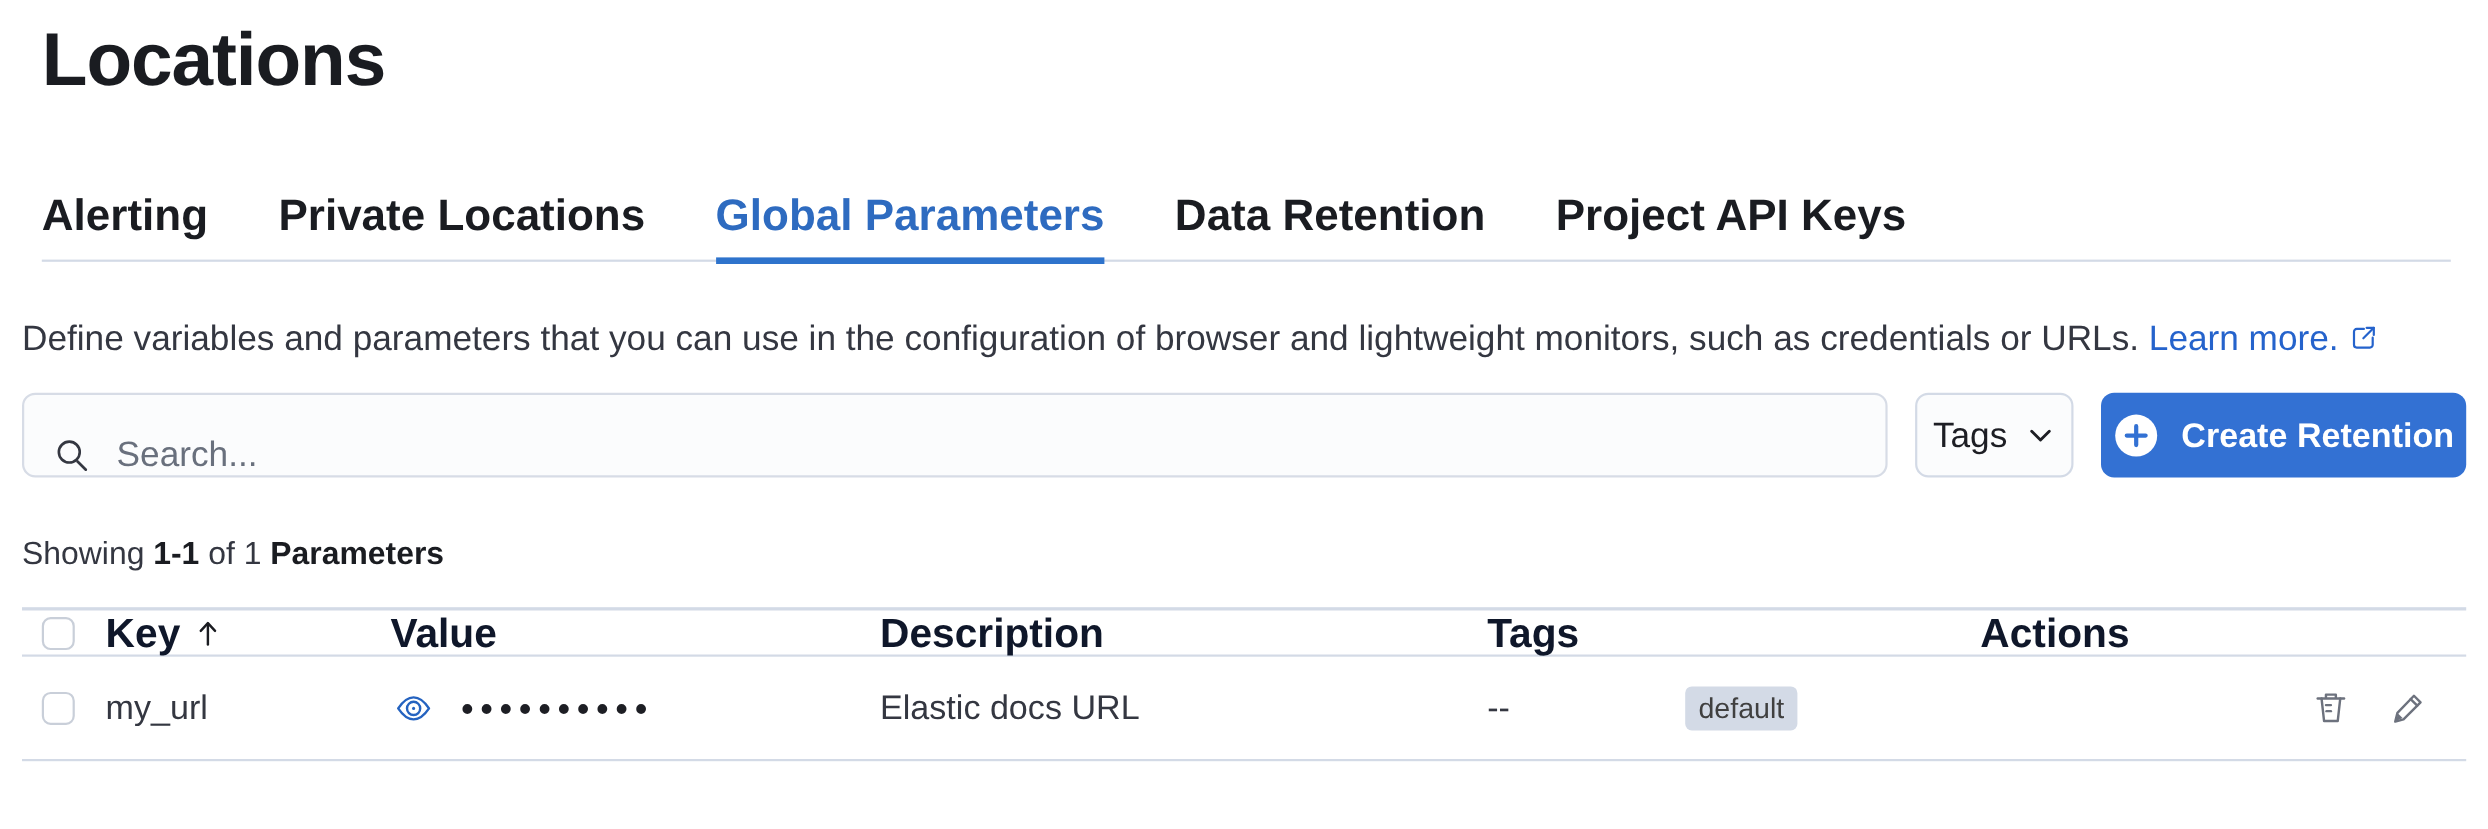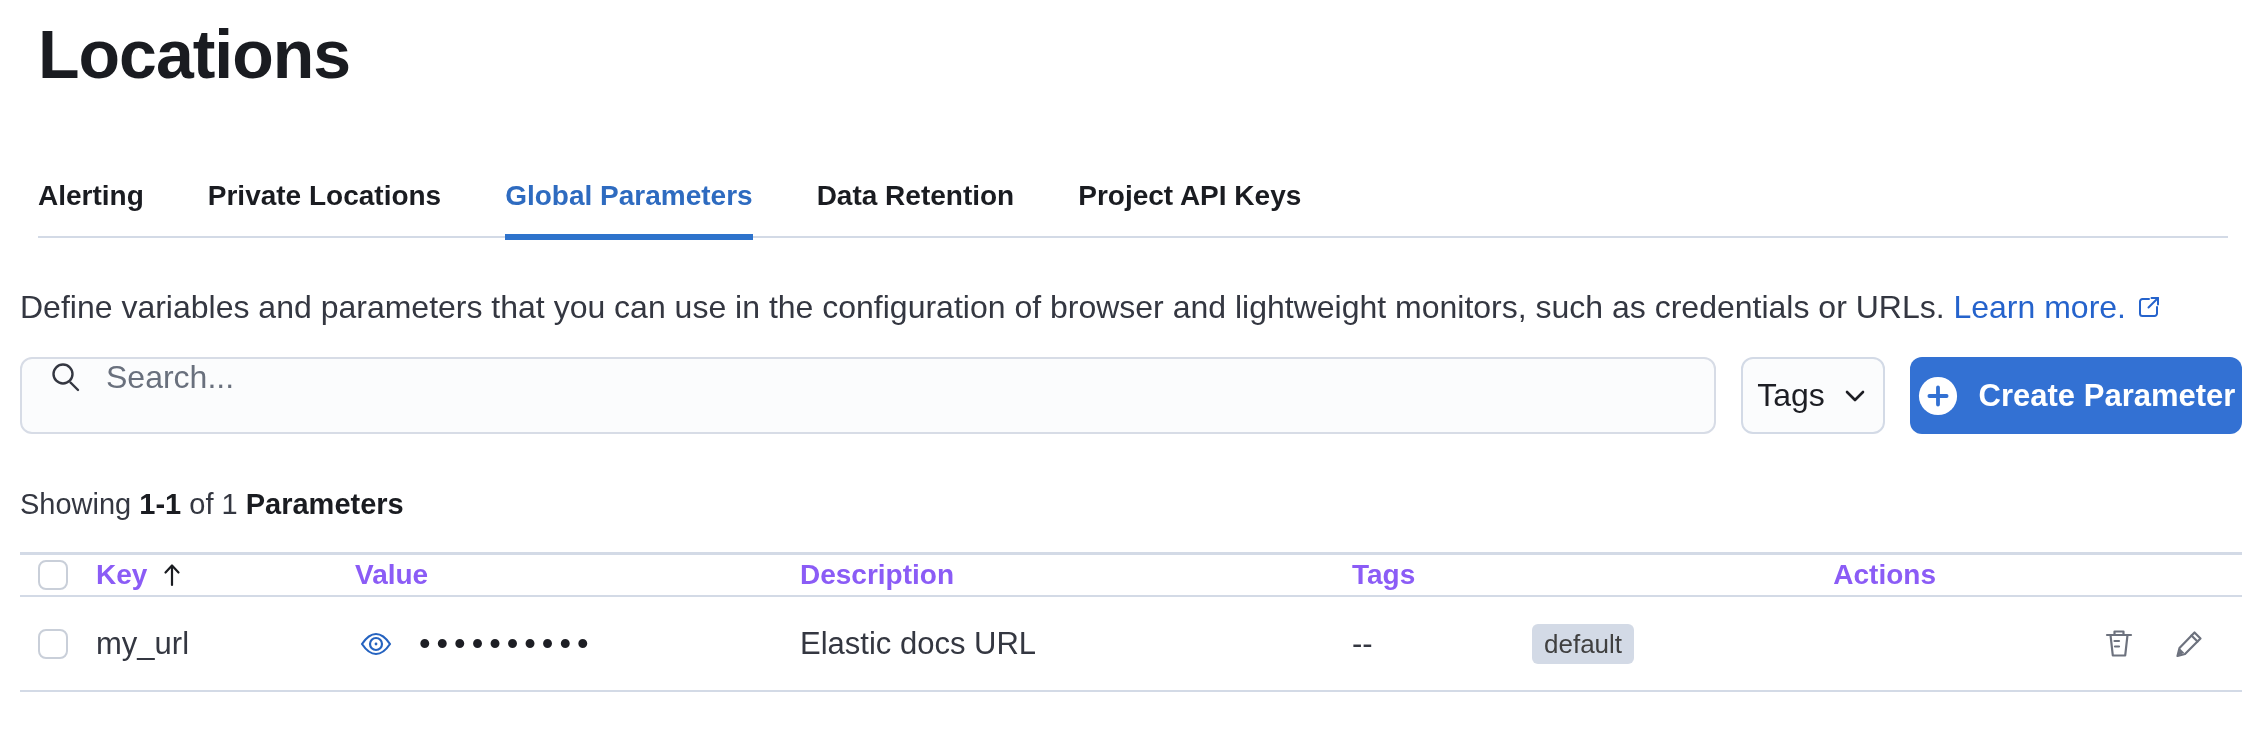--- a/index.html
+++ b/index.html
@@ -12,39 +12,39 @@
     letter-spacing: -1px; color: #1a1c21;
   }
 
   
   .tabs {
     display: flex; gap: 64px;
     margin: 84px 34px 0 38px;
     border-bottom: 2px solid #d3dae6;
   }
   .tab {
-    font-size: 28px; font-weight: 700; line-height: 36px; color: #1a1c21;
+    font-size: 40px; font-weight: 700; line-height: 36px; color: #1a1c21;
     padding-bottom: 20px; border-bottom: 6px solid transparent;
     margin-bottom: -4px; cursor: pointer; white-space: nowrap;
   }
   .tab.active { color: #2e6bc0; border-bottom-color: #2e73cc; }
 
   
   .description {
     margin: 46px 28px 0 20px;
     font-size: 32px; line-height: 47px; color: #343741;
     max-width: 2218px;
   }
   .description .link { color: #2563cc; font-weight: 500; cursor: pointer; white-space: nowrap; text-align: right; }
   .external-icon { display: inline-block; vertical-align: -2px; margin-left: 10px; }
 
   
   .toolbar { display: flex; gap: 25px; margin: 26px 20px 0 20px; height: 77px; }
   .search-box {
-    flex: 1; display: flex; align-items: flex-start; gap: 22px;
+    flex: 1; display: flex; align-items: flex-end; gap: 22px;
     background: #fbfcfd; border: 2px solid #d7dce6; border-radius: 12px;
     padding: 0 26px;
   }
   .search-input {
     flex: 1; border: none; outline: none; background: transparent;
     font-family: "Liberation Sans", sans-serif; font-size: 32px; color: #343741;
   }
   .search-input::placeholder { color: #69707d; opacity: 1; }
   .tags-btn {
     width: 144px; display: flex; align-items: center; justify-content: center; gap: 16px;
@@ -67,21 +67,21 @@
 
   
   .table { margin: 0 20px; }
   .thead, .trow {
     display: grid;
     grid-template-columns: 76px 259px 445px 552px 180px 420px 1fr;
     align-items: center;
   }
   .thead {
     height: 42px; border-bottom: 2px solid #d3dae6;
-    font-size: 28px; font-weight: 700; color: #8b5cf6;
+    font-size: 37px; font-weight: 700; color: #0f172a;
   }
   .trow { height: 95px; border-bottom: 2px solid #d3dae6; font-size: 31px; color: #343741; }
   .cell-check { padding-left: 18px; }
   .checkbox {
     width: 30px; height: 30px; background: #fff;
     border: 2px solid #c9cfd9; border-radius: 8px; cursor: pointer;
   }
   .th-key { display: flex; align-items: center; gap: 12px; cursor: pointer; }
   .cell-actions { justify-self: end; padding-right: 16px; }
   .row-actions { display: flex; gap: 36px; align-items: center; padding-right: 20px; }
@@ -140,21 +140,21 @@
     </span>
   </button>
 
   <button class="create-btn">
     <span>
       <svg width="42" height="42" viewBox="0 0 44 44">
         <circle cx="22" cy="22" r="20" fill="#ffffff"></circle>
         <path d="M22 13 V31 M13 22 H31" stroke="#3371d3" stroke-width="4" stroke-linecap="round"></path>
       </svg>
     </span>
-    <span>Create Parameter</span>
+    <span>Create Retention</span>
   </button>
 </div>
 
 <div class="summary">
   <span>Showing</span>
   <b>1-1</b>
   <span>of 1</span>
   <b>Parameters</b>
 </div>
 

